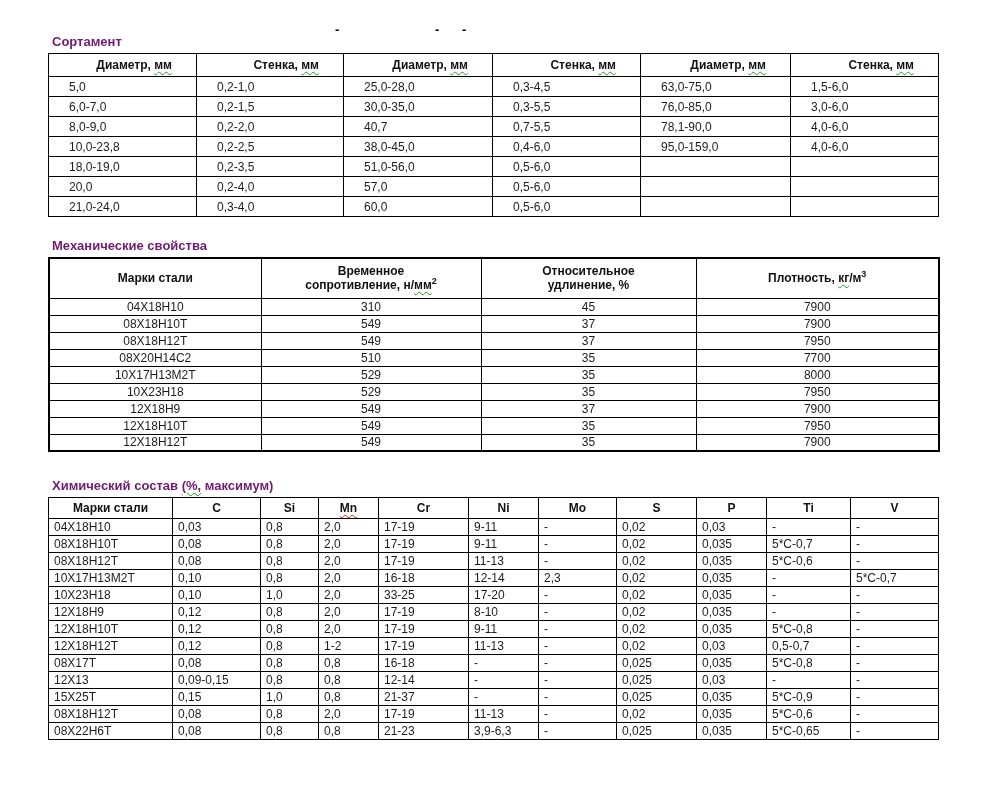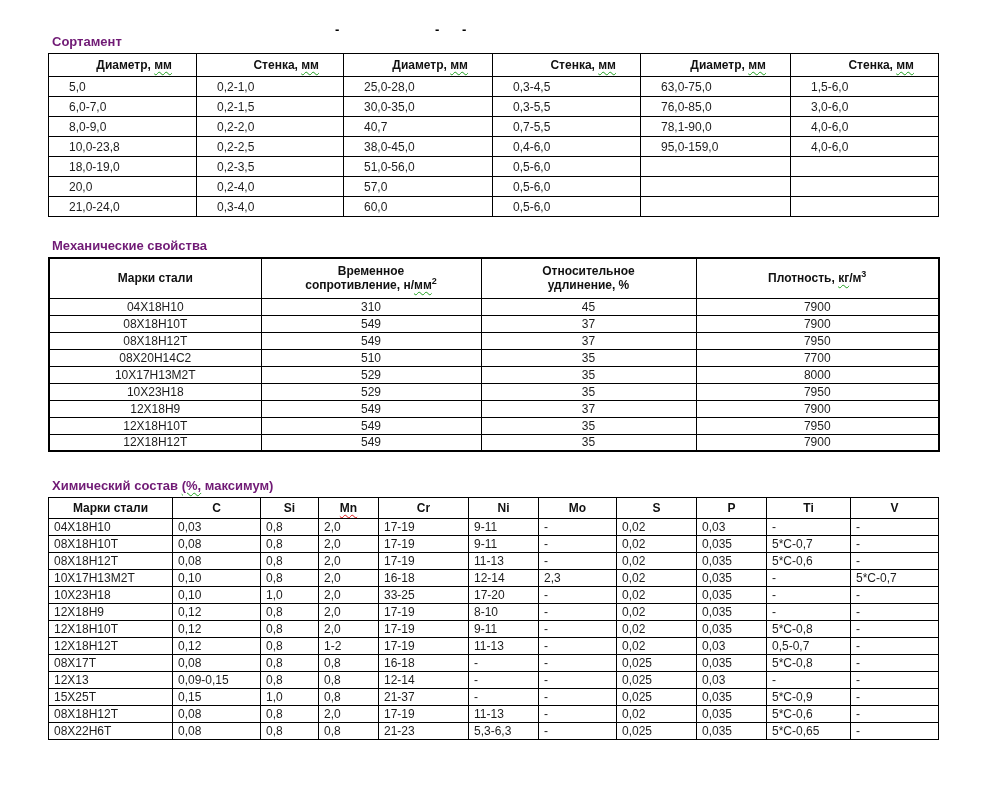--- a/index.html
+++ b/index.html
@@ -469,21 +469,21 @@
             <td>0,035</td>
             <td>5*С-0,6</td>
             <td>-</td>
           </tr>
           <tr>
             <td>08Х22Н6Т</td>
             <td>0,08</td>
             <td>0,8</td>
             <td>0,8</td>
             <td>21-23</td>
-            <td>5,3-6,3</td>
+            <td>3,9-6,3</td>
             <td>-</td>
             <td>0,025</td>
             <td>0,035</td>
             <td>5*С-0,65</td>
             <td>-</td>
           </tr>
         </tbody>
     </table>
   </section>
 

